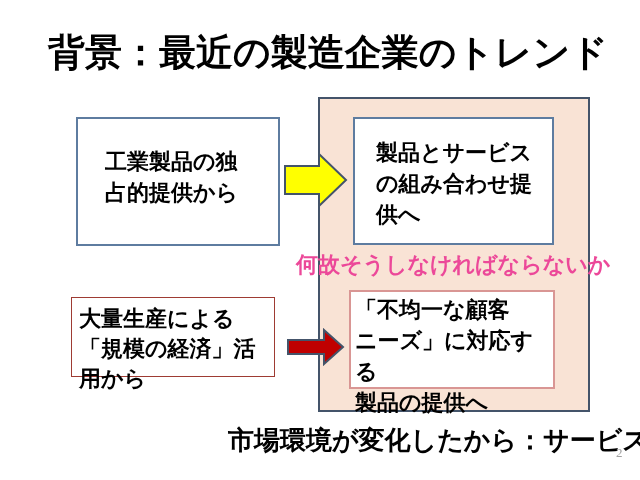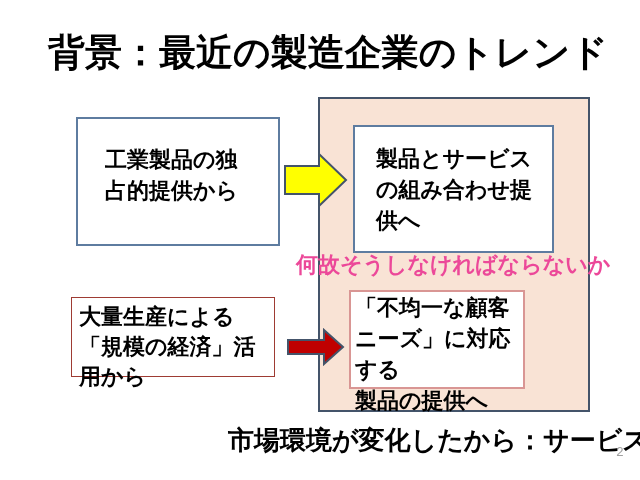--- a/index.html
+++ b/index.html
@@ -6,21 +6,21 @@
     margin: 0;
     padding: 0;
     background: #ffffff;
   }
   .slide {
     position: relative;
     width: 640px;
     height: 480px;
     background: #ffffff;
     overflow: hidden;
-    font-family: Liberation Mono, monospace;
+    font-family: Liberation Serif, serif;
     color: #000000;
   }
   .title {
     position: absolute;
     left: 48px;
     top: 28px;
     width: 560px;
     font-size: 37px;
     font-weight: bold;
     letter-spacing: 0px;
@@ -55,35 +55,34 @@
     padding: 27px 0 0 27px;
     margin-left: 8px;
   }
   .box-top-right {
     left: 353px;
     top: 117px;
     width: 201px;
     height: 128px;
     border: 2px solid #5e7ca0;
     padding: 18px 0 0 21px;
-    margin-top: 8px;
   }
   .box-bottom-left {
     left: 71px;
     top: 297px;
     width: 204px;
     height: 80px;
     border: 1.5px solid #9e3b33;
     padding: 6px 0 0 7px;
     line-height: 30px;
   }
   .box-bottom-right {
     left: 349px;
     top: 290px;
-    width: 176px;
+    width: 206px;
     height: 99px;
     border: 2px solid #d99694;
     padding: 2px 0 0 4px;
     line-height: 31px;
   }
   .arrow {
     position: absolute;
   }
   .arrow-yellow {
     left: 284px;

